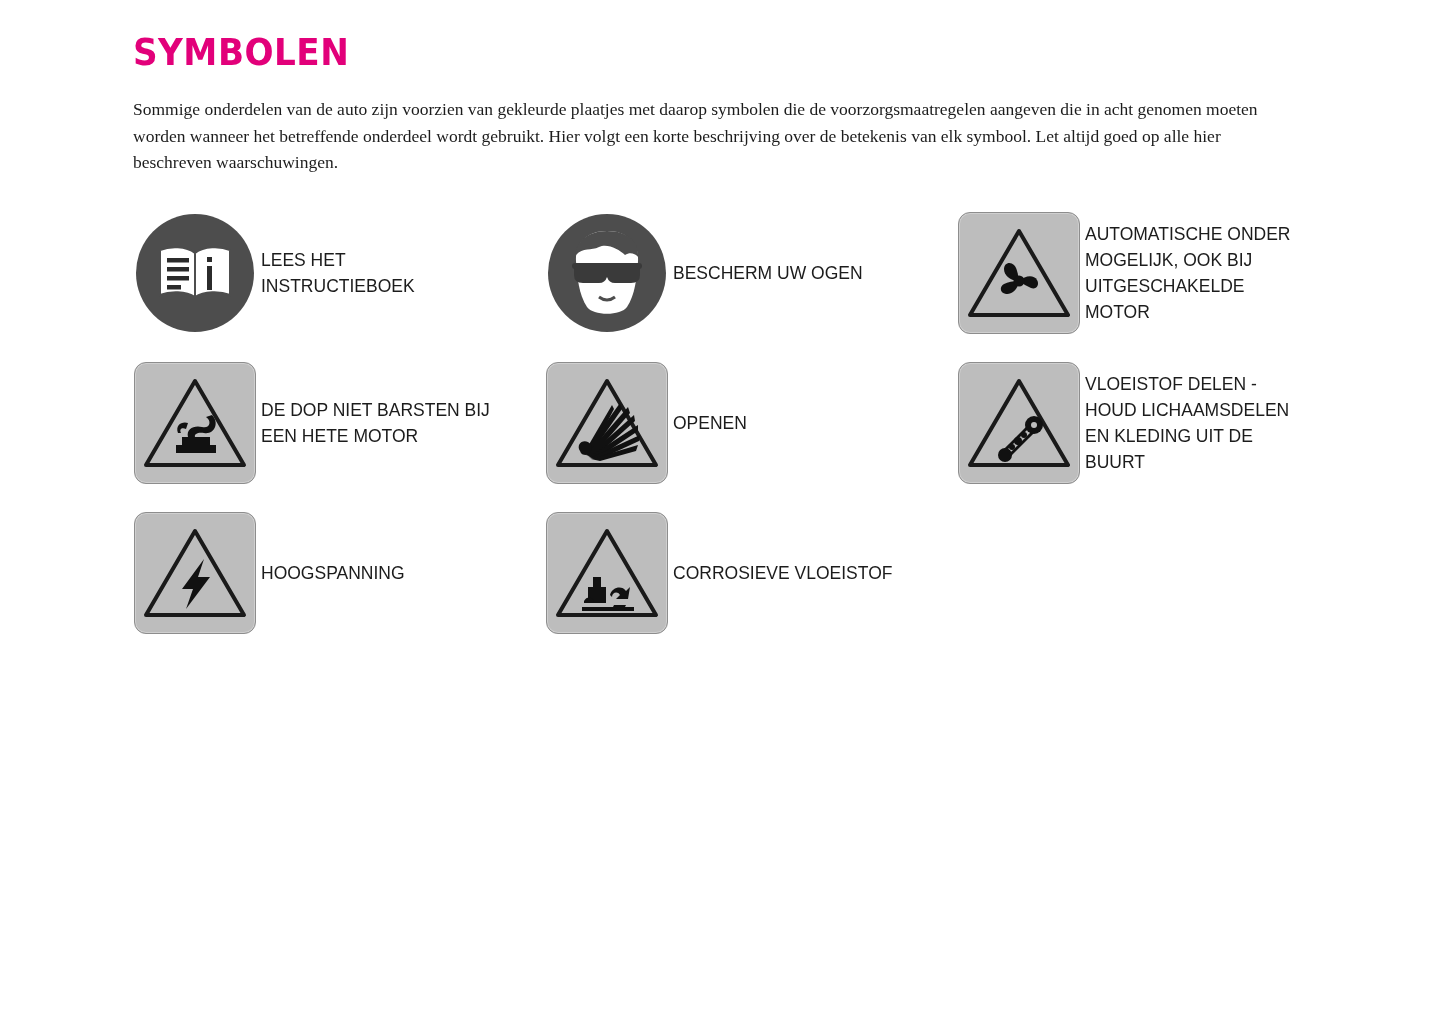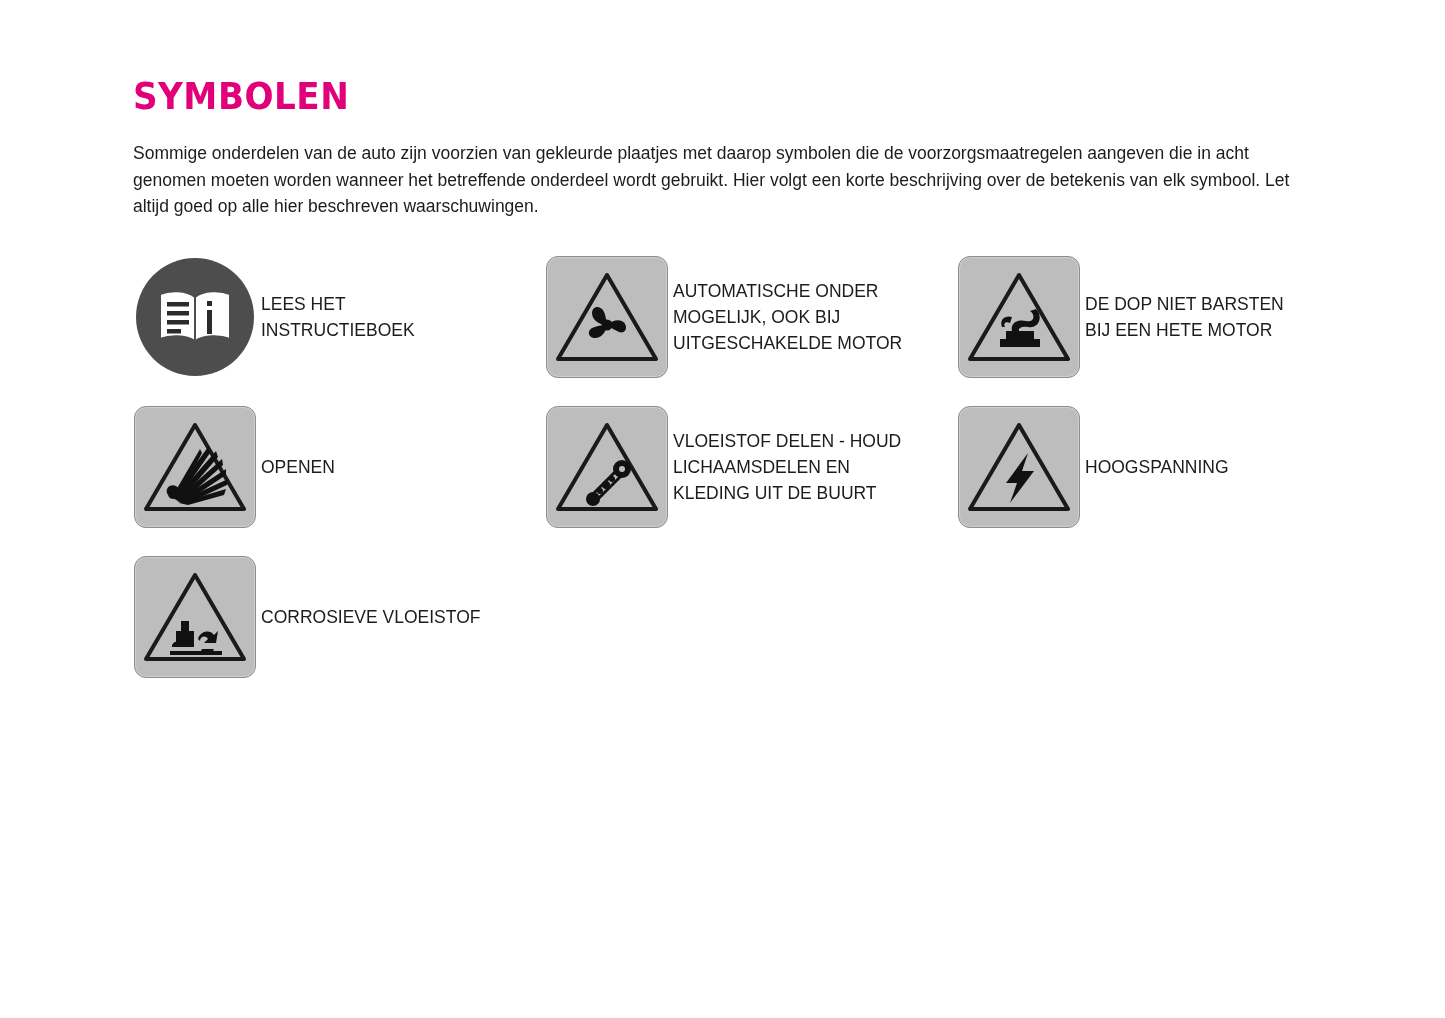--- a/index.html
+++ b/index.html
@@ -12,37 +12,38 @@
     height: 1018px;
     font-family: "Liberation Sans", sans-serif;
     color: #1a1a1a;
     overflow: hidden;
   }
   .page {
     position: relative;
     width: 1445px;
     height: 862px;
     box-sizing: border-box;
-    padding: 74px 130px 0 133px;
+    padding: 30px 130px 0 133px;
   }
   .page-title {
     font-size: 38px;
     font-weight: bold;
     letter-spacing: 0.5px;
     color: #e2007a;
     margin: 0 0 22px 0;
     font-family: "DejaVu Sans", sans-serif;
     font-stretch: condensed;
   }
   .intro {
     font-size: 17.5px;
     line-height: 1.52;
     color: #1c1c1c;
     max-width: 1160px;
     margin: 0 0 28px 0;
+    font-family: Liberation Serif, serif;
   }
   .symbol-grid {
     display: grid;
     grid-template-columns: 400px 400px 1fr;
     column-gap: 0px;
     row-gap: 0px;
     margin-top: 6px;
     gap: 12px;
   }
   .cell {
@@ -112,20 +113,34 @@
             <rect x="15" y="35" width="22" height="4.5" fill="#2b2b2b"></rect>
             <rect x="15" y="44" width="14" height="4.5" fill="#2b2b2b"></rect>
             <rect x="55" y="16" width="5" height="5" fill="#2b2b2b"></rect>
             <rect x="55" y="25" width="5" height="24" fill="#2b2b2b"></rect>
           </svg>
         </div>
       </div>
       <div class="label">LEES HET INSTRUCTIEBOEK</div>
     </div>
 
+    <div class="cell">
+      <div class="icon-wrap">
+        <div class="circ">
+          <svg width="92" height="96" viewBox="0 0 92 96" aria-hidden="true">
+            <path d="M46 6 C24 6, 14 20, 15 36 C16 52, 18 70, 26 82 C32 91, 60 91, 66 82 C74 70, 76 52, 77 36 C78 20, 68 6, 46 6 Z" fill="#ffffff"></path>
+            <path d="M46 6 C24 6, 14 20, 15 30 C22 22, 30 26, 38 22 C46 18, 58 24, 64 30 C70 26, 76 30, 77 32 C78 18, 68 6, 46 6 Z" fill="#4d4d4d"></path>
+            <path d="M13 40 L79 40 L79 50 Q79 58 70 58 L54 58 Q48 58, 46 52 Q44 58, 38 58 L22 58 Q13 58, 13 50 Z" fill="#3a3a3a"></path>
+            <rect x="11" y="38" width="70" height="6" rx="3" fill="#3a3a3a"></rect>
+            <path d="M38 72 Q46 78, 54 72" stroke="#4d4d4d" stroke-width="3" fill="none"></path>
+          </svg>
+        </div>
+      </div>
+      <div class="label">BESCHERM UW OGEN</div>
+    </div>
 
     <div class="cell">
       <div class="icon-wrap">
         <div class="sq">
           <svg width="106" height="96" viewBox="0 0 106 96" aria-hidden="true">
             <path d="M53 6 L102 90 L4 90 Z" fill="#bdbdbd" stroke="#1a1a1a" stroke-width="4" stroke-linejoin="round"></path>
             <g fill="#111111">
               <path d="M53 56 C44 56, 38 50, 38 44 C38 38, 44 36, 48 40 C51 43, 52 49, 53 56 Z"></path>
               <path d="M53 56 C60 50, 68 50, 71 55 C74 60, 70 65, 65 63 C61 61, 57 59, 53 56 Z"></path>
               <path d="M53 56 C52 64, 46 70, 40 69 C34 68, 33 62, 38 59 C42 57, 48 56, 53 56 Z"></path>

